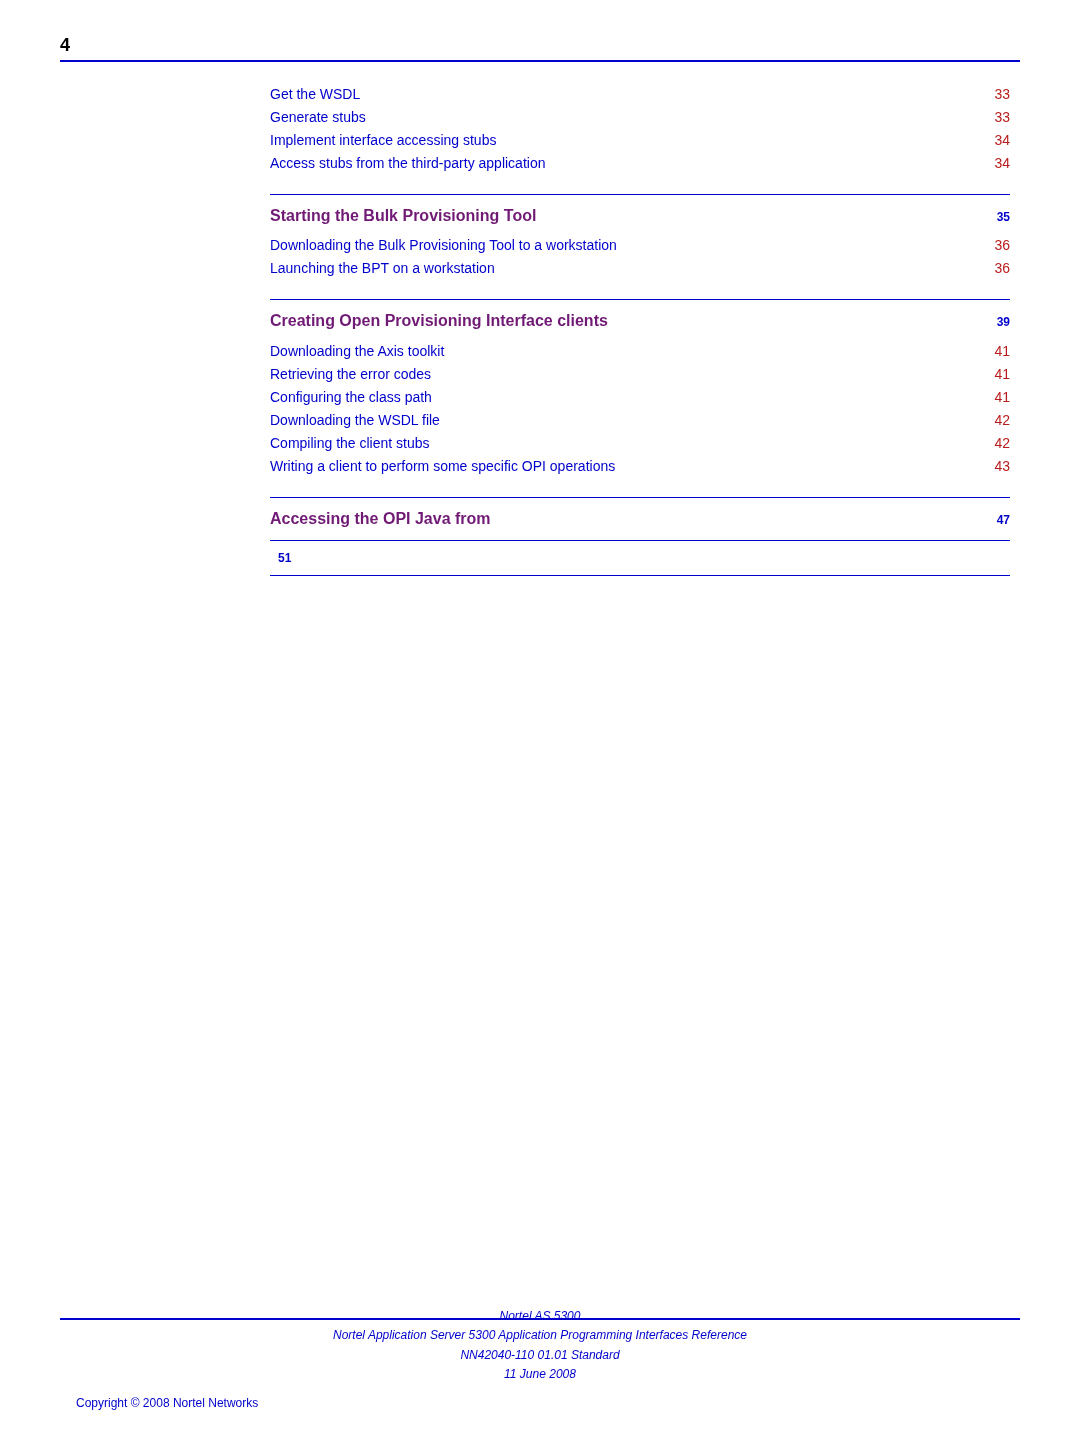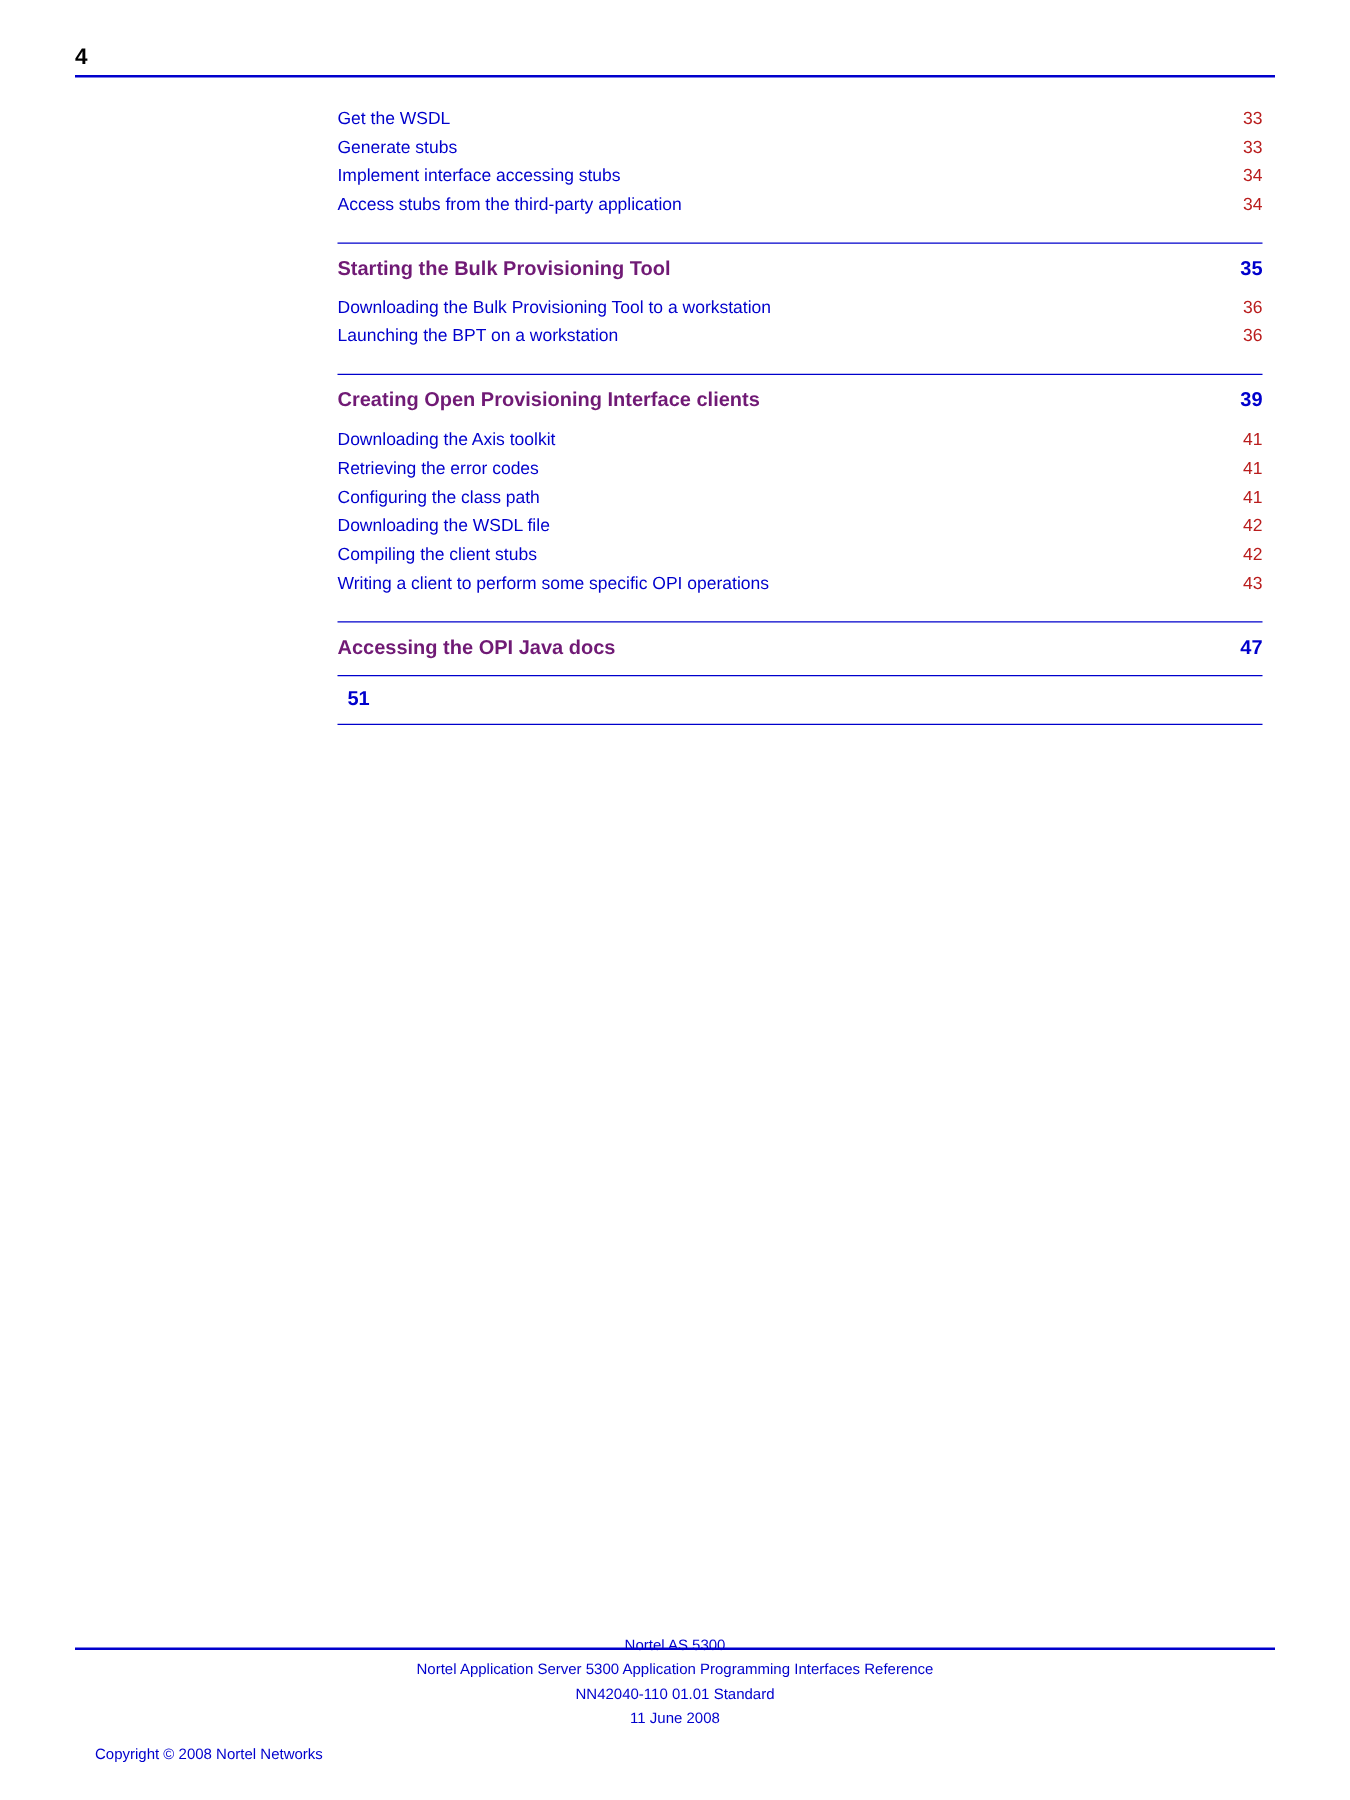--- a/index.html
+++ b/index.html
@@ -93,21 +93,21 @@
 
     .section-heading {
       color: #701a75;
       font-size: 16px;
       font-weight: bold;
       line-height: 1.4;
     }
 
     .section-page {
       color: #0000cc;
-      font-size: 16px;
+      font-size: 12px;
       font-weight: bold;
       white-space: nowrap;
       margin-left: 8px;
       text-align: center;
     }
 
     .footer-rule {
       position: absolute;
       bottom: 120px;
       left: 60px;
@@ -120,20 +120,21 @@
       position: absolute;
       bottom: 30px;
       left: 60px;
       right: 60px;
       text-align: center;
     }
 
     .footer-center {
       text-align: center;
       margin-bottom: 6px;
+      font-style: italic;
     }
 
     .footer-center-text {
       color: #0000cc;
       font-size: 12px;
       line-height: 1.6;
     }
 
     .footer-left-text {
       color: #0000cc;
@@ -220,21 +221,21 @@
         <div class="sub-item">
           <span class="sub-item-text">Writing a client to perform some specific OPI operations</span>
           <span class="sub-item-page">43</span>
         </div>
       </div>
       <div class="section-divider"></div>
     </div>
 
     <div class="toc-section">
       <div class="section-heading-row">
-        <span class="section-heading">Accessing the OPI Java docs</span>
+        <span class="section-heading">Accessing the OPI Java from</span>
         <span class="section-page">47</span>
       </div>
       <div class="section-divider"></div>
     </div>
 
     <div class="toc-section">
       <div class="section-heading-row">
         <span class="section-page">51</span>
       </div>
       <div class="section-divider"></div>

